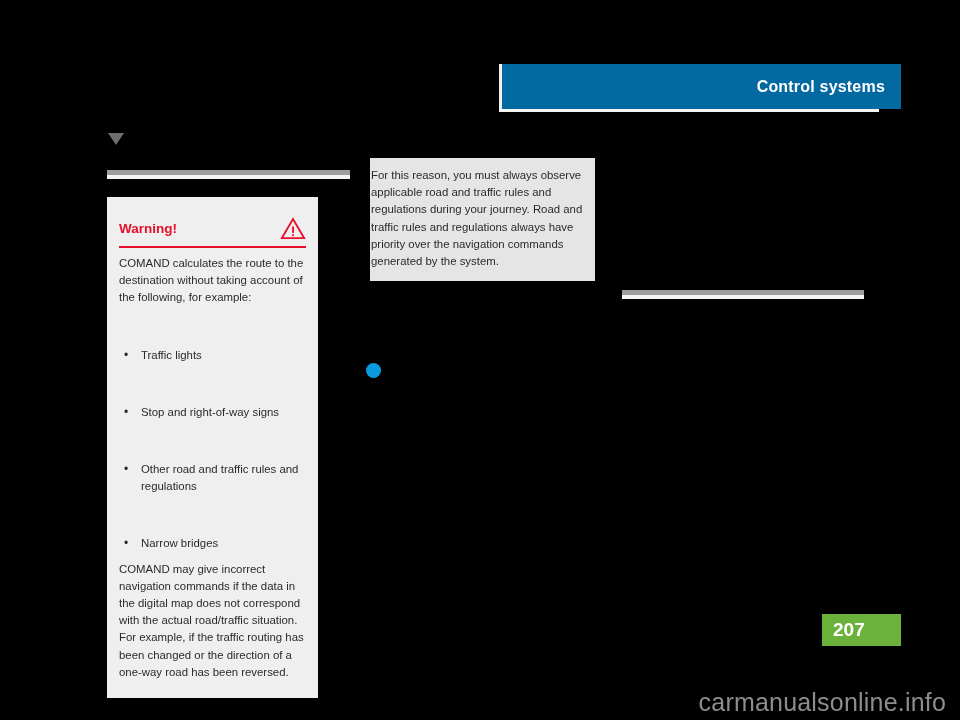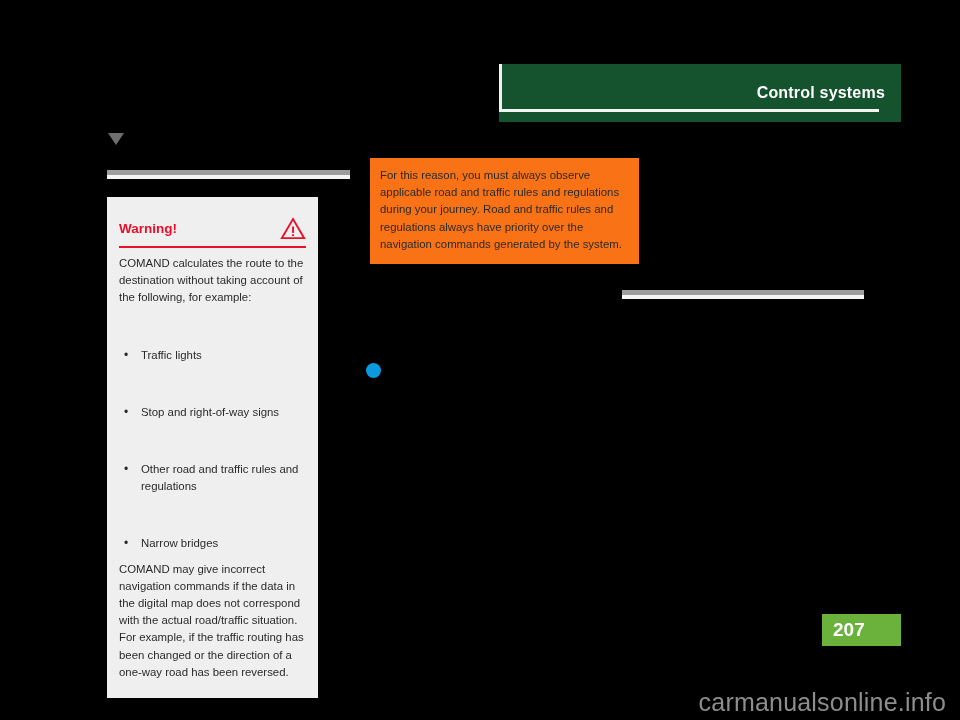--- a/index.html
+++ b/index.html
@@ -18,22 +18,22 @@
     position: absolute;
     inset: 0;
   }
 
   
   .header-banner {
     position: absolute;
     left: 499px;
     top: 64px;
     width: 402px;
-    height: 58px;
-    background: #14532d;
+    height: 45px;
+    background: #0369a1;
     box-sizing: border-box;
   }
   .header-banner-title {
     position: absolute;
     right: 16px;
     top: 50%;
     transform: translateY(-50%);
     color: #ffffff;
     font-size: 16px;
     font-weight: bold;
@@ -163,24 +163,24 @@
     top: 0;
     color: #2a2a2a;
     font-size: 12px;
   }
 
   
   .info-box {
     position: absolute;
     left: 370px;
     top: 158px;
-    width: 269px;
-    background: #f97316;
+    width: 225px;
+    background: #e5e5e5;
     box-sizing: border-box;
-    padding: 9px 12px 11px 10px;
+    padding: 9px 12px 11px 1px;
   }
   .info-para {
     color: #2a2a2a;
     font-size: 11.4px;
     line-height: 17.2px;
     margin: 0;
   }
 
   
   .blue-dot {

